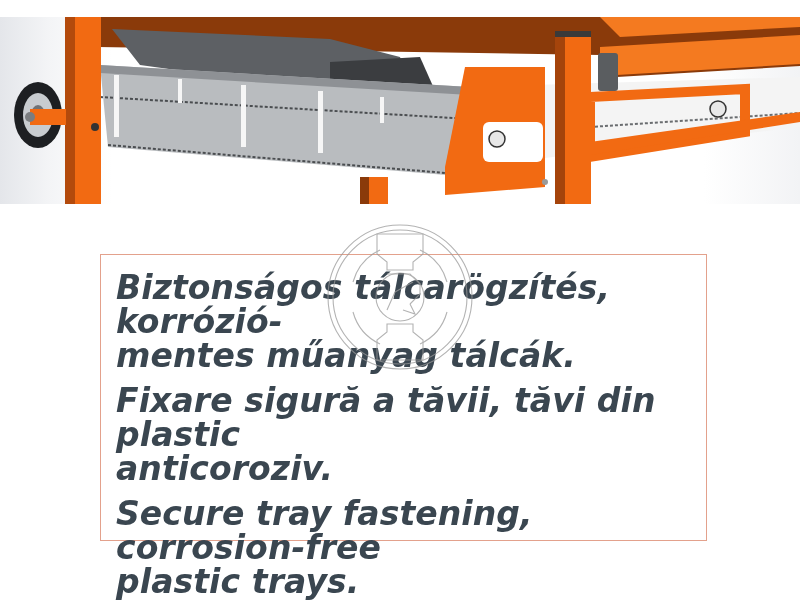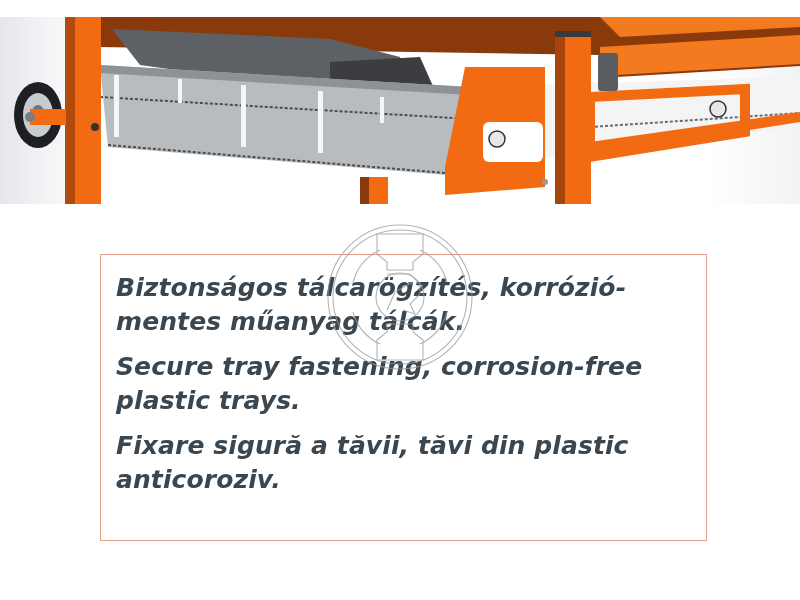--- a/index.html
+++ b/index.html
@@ -24,21 +24,21 @@
   .card {
     position: absolute; left: 100px; top: 254px; width: 607px; height: 287px;
     border: 1.5px solid #e3a18c;
     background: transparent;
     padding: 16px 14px 0 15px;
   }
   .para {
     font-family: "DejaVu Sans", sans-serif;
     font-style: italic;
     font-weight: 600;
-    font-size: 25px;
+    font-size: 33px;
     line-height: 34px;
     color: #3a4650;
     letter-spacing: 0.1px;
     margin-bottom: 11px;
     white-space: pre-line;
   }
 </style>
 </head>
 <body>
 
@@ -91,24 +91,24 @@
     <circle cx="30" cy="100" r="5" fill="#7a7d80"></circle>
 
     <circle cx="95" cy="110" r="4" fill="#333"></circle>
     <circle cx="545" cy="165" r="3" fill="#999"></circle>
   </svg>
 </div>
 
 <div class="card">
   <p class="para">Biztonságos tálcarögzítés, korrózió-
 mentes műanyag tálcák.</p>
+  <p class="para">Fixare sigură a tăvii, tăvi din plastic
+anticoroziv.</p>
   <p class="para">Secure tray fastening, corrosion-free
 plastic trays.</p>
-  <p class="para">Fixare sigură a tăvii, tăvi din plastic
-anticoroziv.</p>
 </div>
 
 <div class="watermark">
   <svg width="150" height="150" viewBox="0 0 150 150" xmlns="http://www.w3.org/2000/svg">
     <g fill="none" stroke="#9a9a9a" stroke-width="1.1" opacity="0.75">
       <circle cx="75" cy="75" r="72"></circle>
       <circle cx="75" cy="75" r="67"></circle>
       <path d="M52,12 L98,12 L98,32 L88,40 L88,48 L62,48 L62,40 L52,32 Z"></path>
       <path d="M52,138 L98,138 L98,118 L88,110 L88,102 L62,102 L62,110 L52,118 Z"></path>
       <path d="M55,28 A50,50 0 0 0 28,60"></path>

